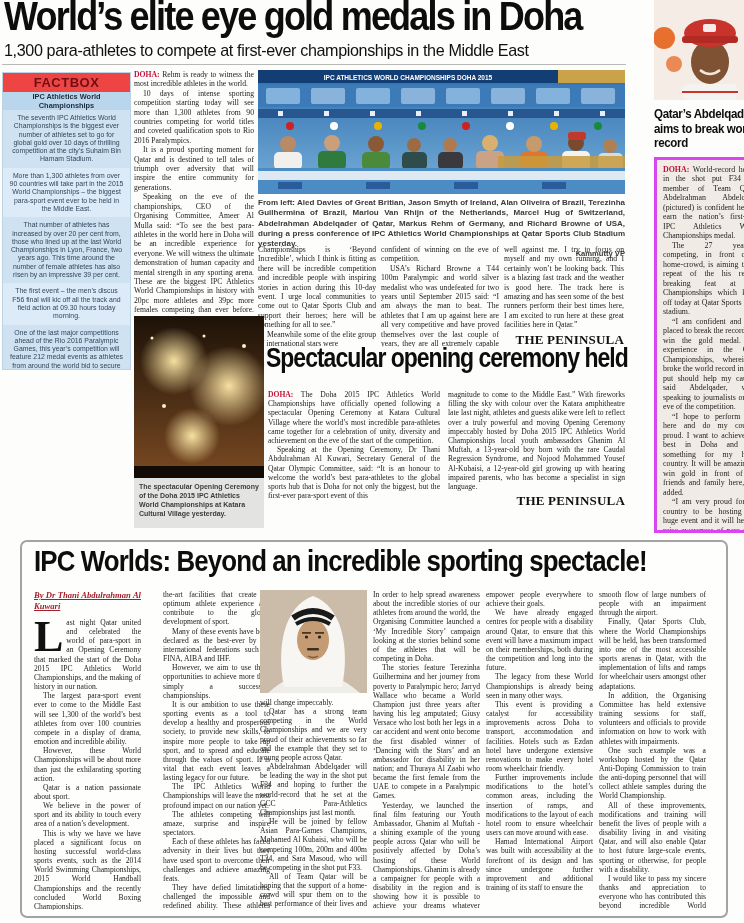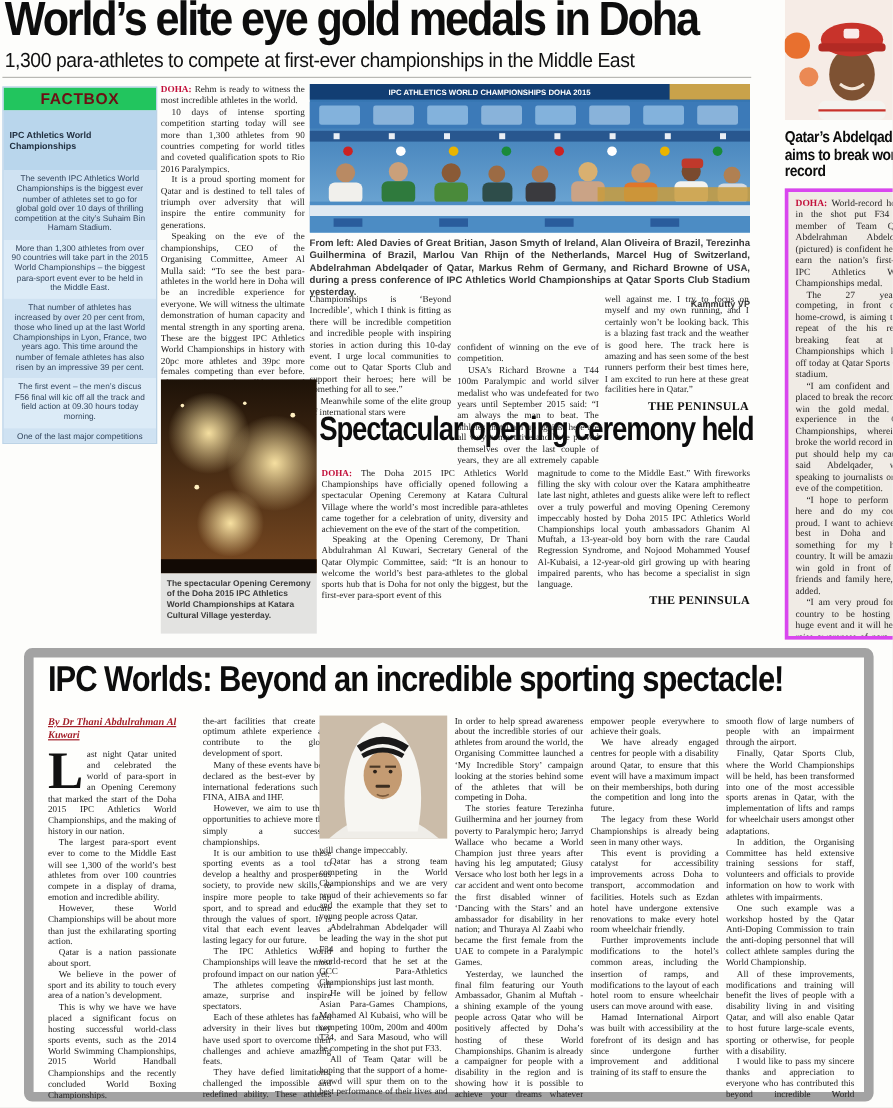--- a/index.html
+++ b/index.html
@@ -11,34 +11,34 @@
         transform:scaleX(.9);transform-origin:left top;}
   .subhead{position:absolute;left:4px;top:41px;font-family:"Liberation Sans",sans-serif;
         font-size:17px;letter-spacing:-.4px;white-space:nowrap;color:#111;
         transform:scaleX(.95);transform-origin:left top;}
   .rule{position:absolute;left:2px;top:64px;width:624px;height:1px;background:#b8b8b4;}
   
   .b{margin:0;text-align:justify;}
   .ind{text-indent:9px;}
   .col{position:absolute;overflow:hidden;font-size:7.7px;line-height:9.4px;color:#222;}
   .dateline{font-weight:bold;color:#c2103a;}
-  .peninsula{margin:5px 0 0;text-align:right;font-weight:bold;font-size:10px;letter-spacing:.2px;color:#111;}
+  .peninsula{margin:5px 0 0;text-align:right;font-weight:bold;font-size:13px;letter-spacing:.2px;color:#111;}
   
   .factbox{position:absolute;left:2px;top:72px;width:127px;height:296px;overflow:hidden;
         font-family:"Liberation Sans",sans-serif;border:1px solid #bcd3e6;background:#dcebf7;}
-  .fb-head{height:19px;background:#22c55e;color:#6d0f14;font-weight:bold;font-size:13px;
+  .fb-head{height:19px;background:#ef4444;color:#6d0f14;font-weight:bold;font-size:13px;
         text-align:center;line-height:19px;letter-spacing:.5px;}
-  .fb-sub{background:#b9d6ec;color:#1e2c3c;font-weight:bold;font-size:7.4px;padding:16px 5px;}
+  .fb-sub{background:#b9d6ec;color:#1e2c3c;font-weight:bold;font-size:7.4px;text-align:center;padding:0 5px;}
   .fb-item{font-size:6.9px;line-height:8.3px;padding:4px 6px;color:#32455c;text-align:center;}
   .fb-item:nth-child(odd){background:#cfe2f2;}
   .fb-item:nth-child(even){background:#dcebf7;}
   
   .m-col1{left:134px;top:70px;width:120px;height:276px;}
   .m-col2{left:258px;top:245px;width:118px;height:102px;}
-  .m-col3{left:381px;top:245px;width:118px;height:102px;margin-top:40px;}
+  .m-col3{left:381px;top:245px;width:118px;height:102px;}
   .m-col4{left:504px;top:245px;width:120px;height:102px;}
   .photo{position:absolute;display:block;}
   .press-photo{left:258px;top:70px;}
   .press-caption{position:absolute;left:258px;top:198px;width:367px;font-family:"Liberation Sans",sans-serif;
         font-weight:bold;font-size:8px;line-height:10.3px;color:#3a3a3a;text-align:justify;}
   .press-credit{text-align:right;font-size:7.6px;color:#3a3a3a;margin-top:0;}
   
   .fireworks{left:134px;top:316px;}
   .fw-caption{position:absolute;left:134px;top:478px;width:130px;height:50px;background:#e3e3e1;
         font-family:"Liberation Sans",sans-serif;font-weight:bold;font-size:7px;line-height:9px;
@@ -50,21 +50,21 @@
   .cer-colB{left:448px;top:390px;width:177px;height:142px;font-size:7.6px;line-height:9.2px;}
   
   .sidebar{position:absolute;left:610px;top:0;width:114px;padding-left:44px;}
   .sb-title{margin:7px 0 0;font-family:"Liberation Sans",sans-serif;font-weight:bold;font-size:13px;
         line-height:14.5px;letter-spacing:-.4px;color:#0d0d0d;width:128px;
         transform:scaleX(.89);transform-origin:left top;}
   .sb-panel{margin-top:6px;background:#f0ebe5;border:3px solid #d946ef;padding:5px 6px;height:360px;
         overflow:hidden;font-size:7.9px;line-height:9.5px;text-align:justify;}
   
   .opinion{position:absolute;left:20px;top:540px;width:708px;height:378px;box-sizing:border-box;
-        border:8px solid #a3a3a3;border-radius:7px;background:#fefefc;}
+        border:2px solid #a3a3a3;border-radius:7px;background:#fefefc;}
   .op-title{position:absolute;left:12px;top:2px;margin:0;font-family:"Liberation Sans",sans-serif;
         font-weight:bold;font-size:30px;letter-spacing:-1px;white-space:nowrap;color:#0d0d0d;
         transform:scaleX(.86);transform-origin:left top;}
   .op-col{position:absolute;top:48px;width:107px;height:320px;overflow:hidden;
         font-size:7.6px;line-height:9.15px;text-align:justify;color:#222;}
   .op-c1{left:12px;} .op-c2{left:125px;margin-left:16px;} .op-c3{left:238px;} .op-c4{left:351px;} .op-c5{left:464px;} .op-c6{left:577px;}
   .byline{font-family:"Liberation Serif",serif;font-weight:bold;font-style:italic;font-size:8.6px;
         line-height:10.5px;color:#a3202a;text-decoration:underline;margin:0 0 7px;}
   .dropcap{float:left;font-size:44px;line-height:34px;font-weight:bold;padding:2px 3px 0 0;color:#111;}
   .op-photo{display:block;margin:0 0 5px;}

